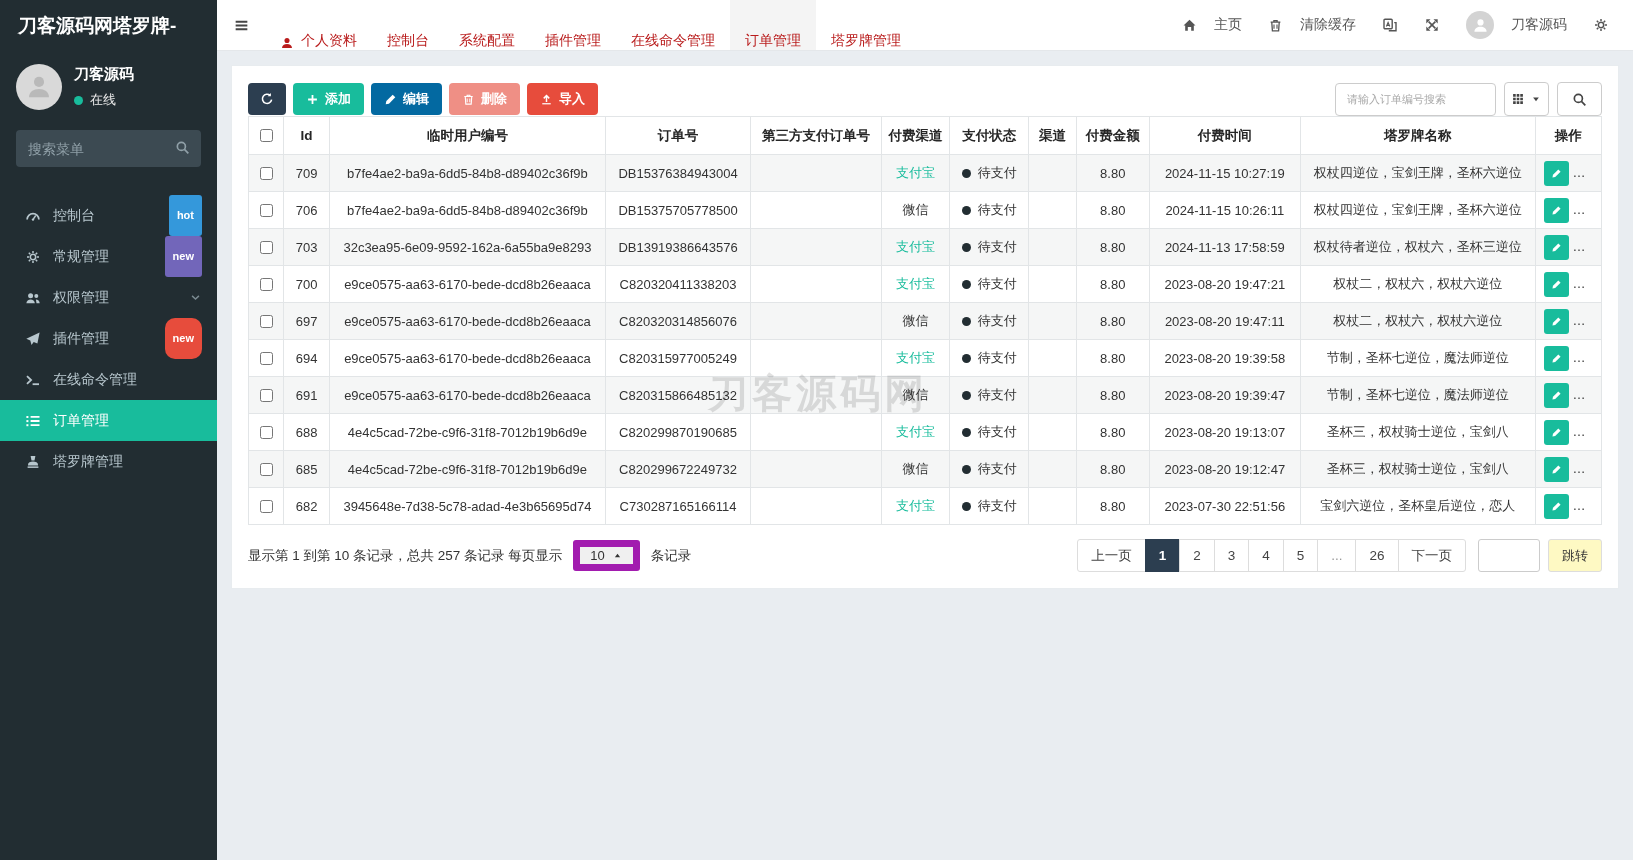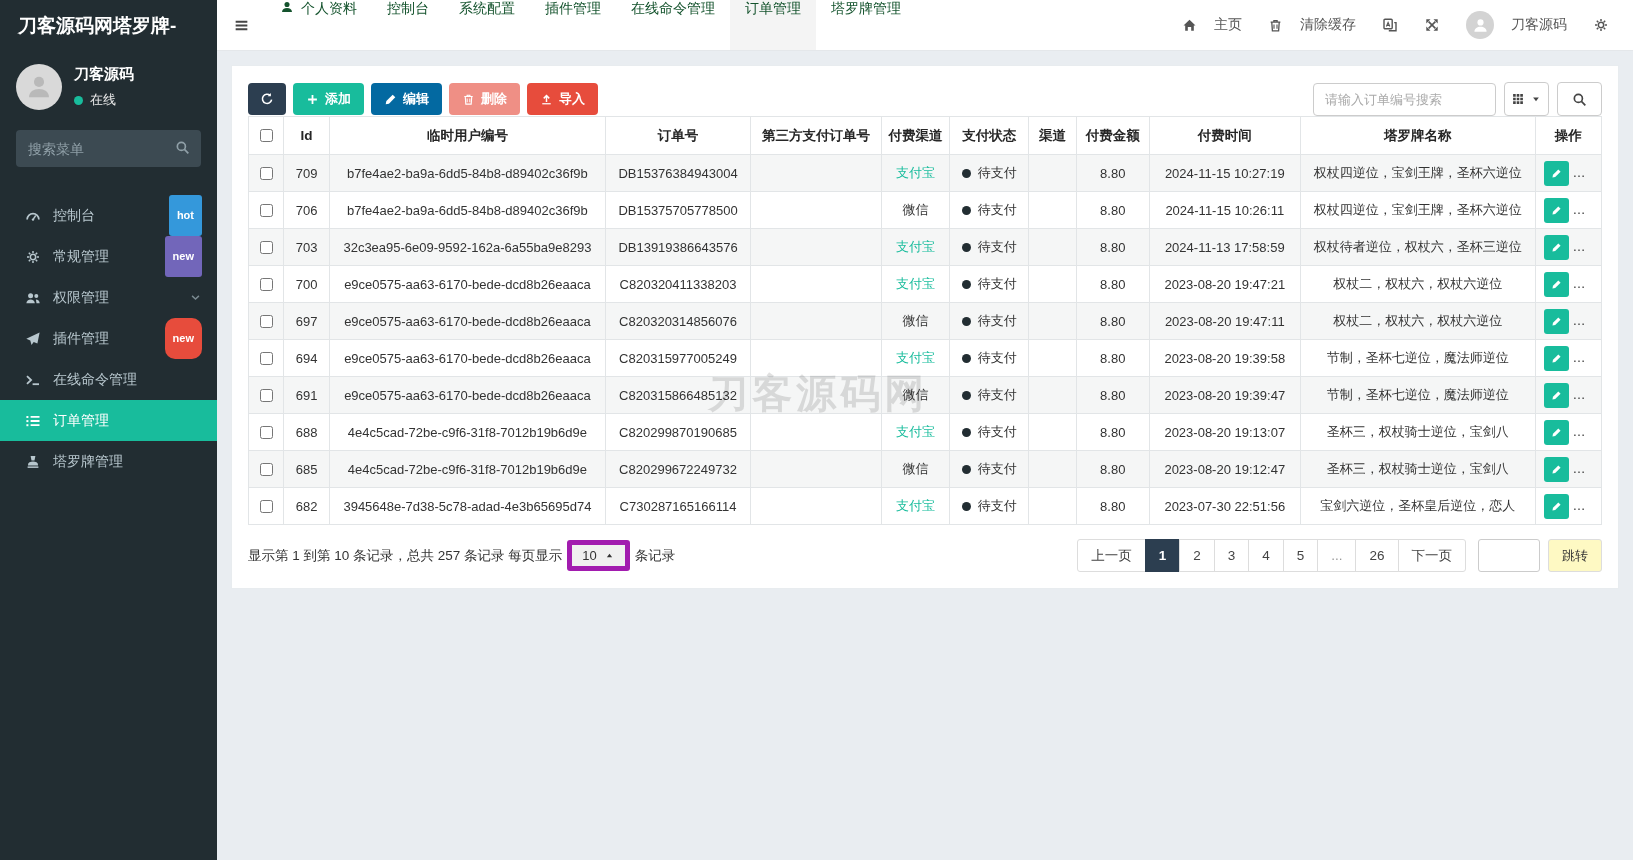--- a/index.html
+++ b/index.html
@@ -25,60 +25,60 @@
   .menu-item .mi-label{flex:1}
   .menu-item.active{background:#18bc9c;color:#fff}
   .badge{font-size:11px;font-weight:bold;color:#fff;padding:15px 8px;border-radius:3px;line-height:1}
   .badge.pill{border-radius:10px}
   .mi-caret{color:#7a8a91}
 
   
   .navbar{position:absolute;left:217px;right:0;top:0;height:51px;background:#fff;display:flex;justify-content:space-between;border-bottom:1px solid #e4e7ea;z-index:4}
   .nav-left{display:flex;align-items:stretch}
   .nav-toggle{width:48px;display:flex;align-items:center;justify-content:center;color:#454545;cursor:pointer}
-  .nav-tab{display:flex;align-items:flex-start;gap:7px;padding:0 15px;font-size:14px;color:#14532d;cursor:pointer;white-space:nowrap}
+  .nav-tab{display:flex;align-items:flex-end;gap:7px;padding:0 15px;font-size:14px;color:#b91c1c;cursor:pointer;white-space:nowrap}
   .nav-tab.active{background:#f4f4f4}
   .nav-right{display:flex;align-items:center;gap:26px;padding-right:24px;color:#555;font-size:14px}
   .nr-item{display:flex;align-items:center;gap:17px;cursor:pointer;white-space:nowrap}
   .avatar-sm{width:28px;height:28px;border-radius:50%;background:#d3d3d3;display:flex;align-items:center;justify-content:center;color:#fff}
 
   
   .content{position:absolute;left:217px;right:0;top:51px;bottom:0;padding:14px;overflow:hidden}
   .panel{background:#fff;border:1px solid #e8ecef;padding:16px;position:relative}
 
   .toolbar{display:flex;justify-content:space-between;align-items:center}
   .toolbar-left{display:flex;gap:7px}
   .btn{display:inline-flex;align-items:center;gap:6px;height:32px;padding:0 13px;border:none;border-radius:4px;color:#fff;font-size:13px;cursor:pointer;font-family:inherit;font-weight:bold}
   .btn-refresh{background:#2c3e50;width:38px;justify-content:center;padding:0}
   .btn-add{background:#18bc9c}
   .btn-edit{background:#0369a1}
   .btn-del{background:#ef8f85}
   .btn-import{background:#e74c3c}
   .toolbar-right{display:flex;gap:8px;align-items:center}
-  .search-input{width:183px;height:33px;border:1px solid #ccc;border-radius:4px;padding:0 11px;font-size:13px;color:#333;outline:none;font-family:inherit}
+  .search-input{width:161px;height:33px;border:1px solid #ccc;border-radius:4px;padding:0 11px;font-size:11px;color:#333;outline:none;font-family:inherit}
   .search-input::placeholder{color:#a9a9a9}
   .icon-btn{height:34px;min-width:45px;border:1px solid #ccc;border-radius:4px;background:#fff;display:inline-flex;align-items:center;justify-content:center;gap:5px;color:#444;cursor:pointer}
 
   
   .table-wrap{position:relative}
   table{width:100%;border-collapse:collapse;table-layout:fixed;font-size:13px;color:#333}
   th,td{border:1px solid #e2e5e7;padding:0 6px;height:37px;text-align:center;overflow:hidden;white-space:nowrap;text-overflow:ellipsis}
   th{font-weight:bold;font-size:13.5px;height:38px;color:#262626}
   tbody tr:nth-child(odd){background:#f5f6f6}
   .link{color:#18bc9c}
   .status-dot{display:inline-block;width:9px;height:9px;border-radius:50%;background:#222d32;margin-right:7px;vertical-align:-1px}
   .row-btn{display:inline-flex;width:25px;height:25px;border-radius:3px;align-items:center;justify-content:center;color:#fff;border:none;cursor:pointer;margin:0 2px;vertical-align:middle}
   .row-btn.edit{background:#18bc9c}
   .row-btn.del{background:#e74c3c}
   .watermark{position:absolute;left:34%;top:250px;font-size:40px;font-weight:bold;color:rgba(0,0,0,0.12);letter-spacing:4px;pointer-events:none;white-space:nowrap}
 
   
   .table-footer{display:flex;justify-content:space-between;align-items:center;margin-top:14px;font-size:13.5px;color:#333}
-  .pg-left{display:flex;align-items:center;gap:5px}
-  .pgsize-btn{height:31px;padding:0 10px;border:5px solid #a21caf;background:#f0f0f0;border-radius:3px;display:inline-flex;align-items:center;gap:7px;color:#333;cursor:pointer;font-size:13px;font-family:inherit}
+  .pg-left{display:flex;align-items:center;gap:11px}
+  .pgsize-btn{height:31px;padding:0 10px;border:7px solid #a21caf;background:#f0f0f0;border-radius:3px;display:inline-flex;align-items:center;gap:7px;color:#333;cursor:pointer;font-size:13px;font-family:inherit}
   .pg-right{display:flex;align-items:center}
   .pager{display:flex;align-items:center}
   .page-item{min-width:18px;padding:0 13px;height:33px;line-height:31px;border:1px solid #ddd;background:#fff;color:#444;text-align:center;margin-left:-1px;cursor:pointer;font-size:13.5px}
   .page-item.first{border-radius:3px 0 0 3px;margin-left:0}
   .page-item.last{border-radius:0 3px 3px 0}
   .page-item.active{background:#2c3e50;border-color:#2c3e50;color:#fff;font-weight:bold}
   .page-item.dots{color:#999;cursor:default}
   .jump-input{width:62px;height:33px;border:1px solid #ccc;border-radius:3px;margin-left:12px;outline:none;padding:0 6px;font-family:inherit}
   .jump-btn{height:33px;padding:0 13px;border:1px solid #ddd;background:#fef9c3;border-radius:3px;margin-left:8px;cursor:pointer;font-size:13px;color:#333;font-family:inherit}
 </style>

